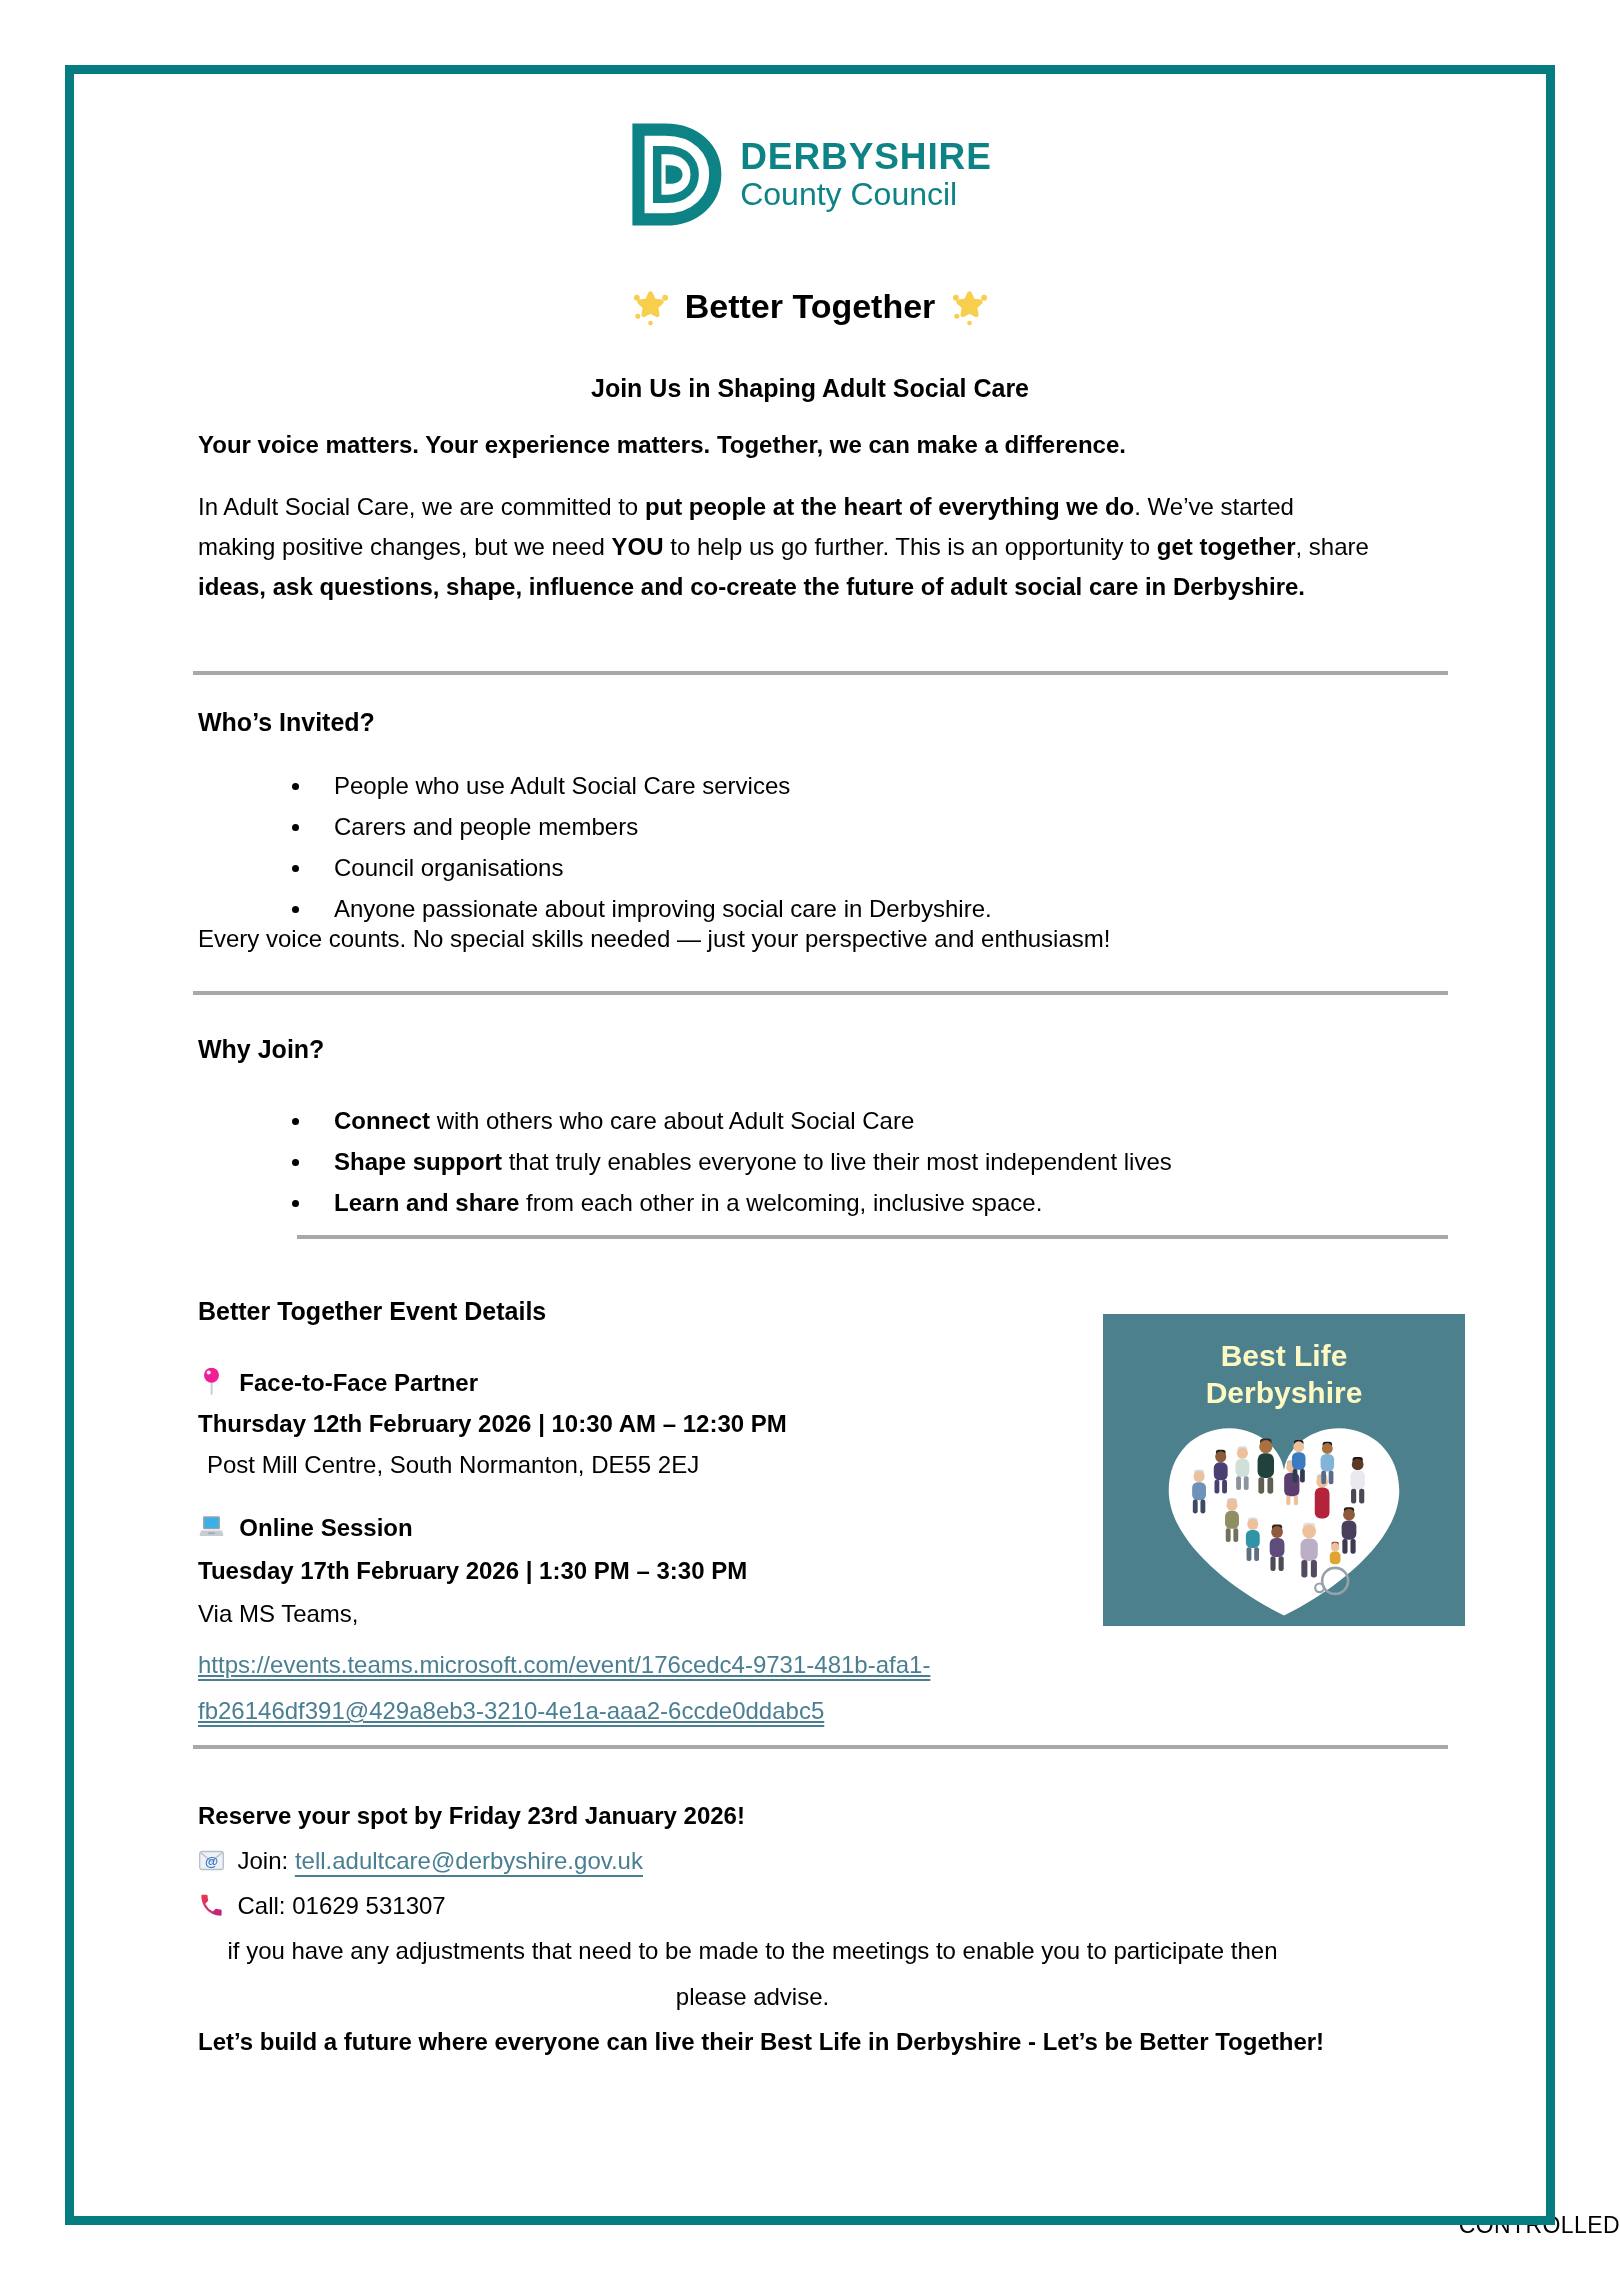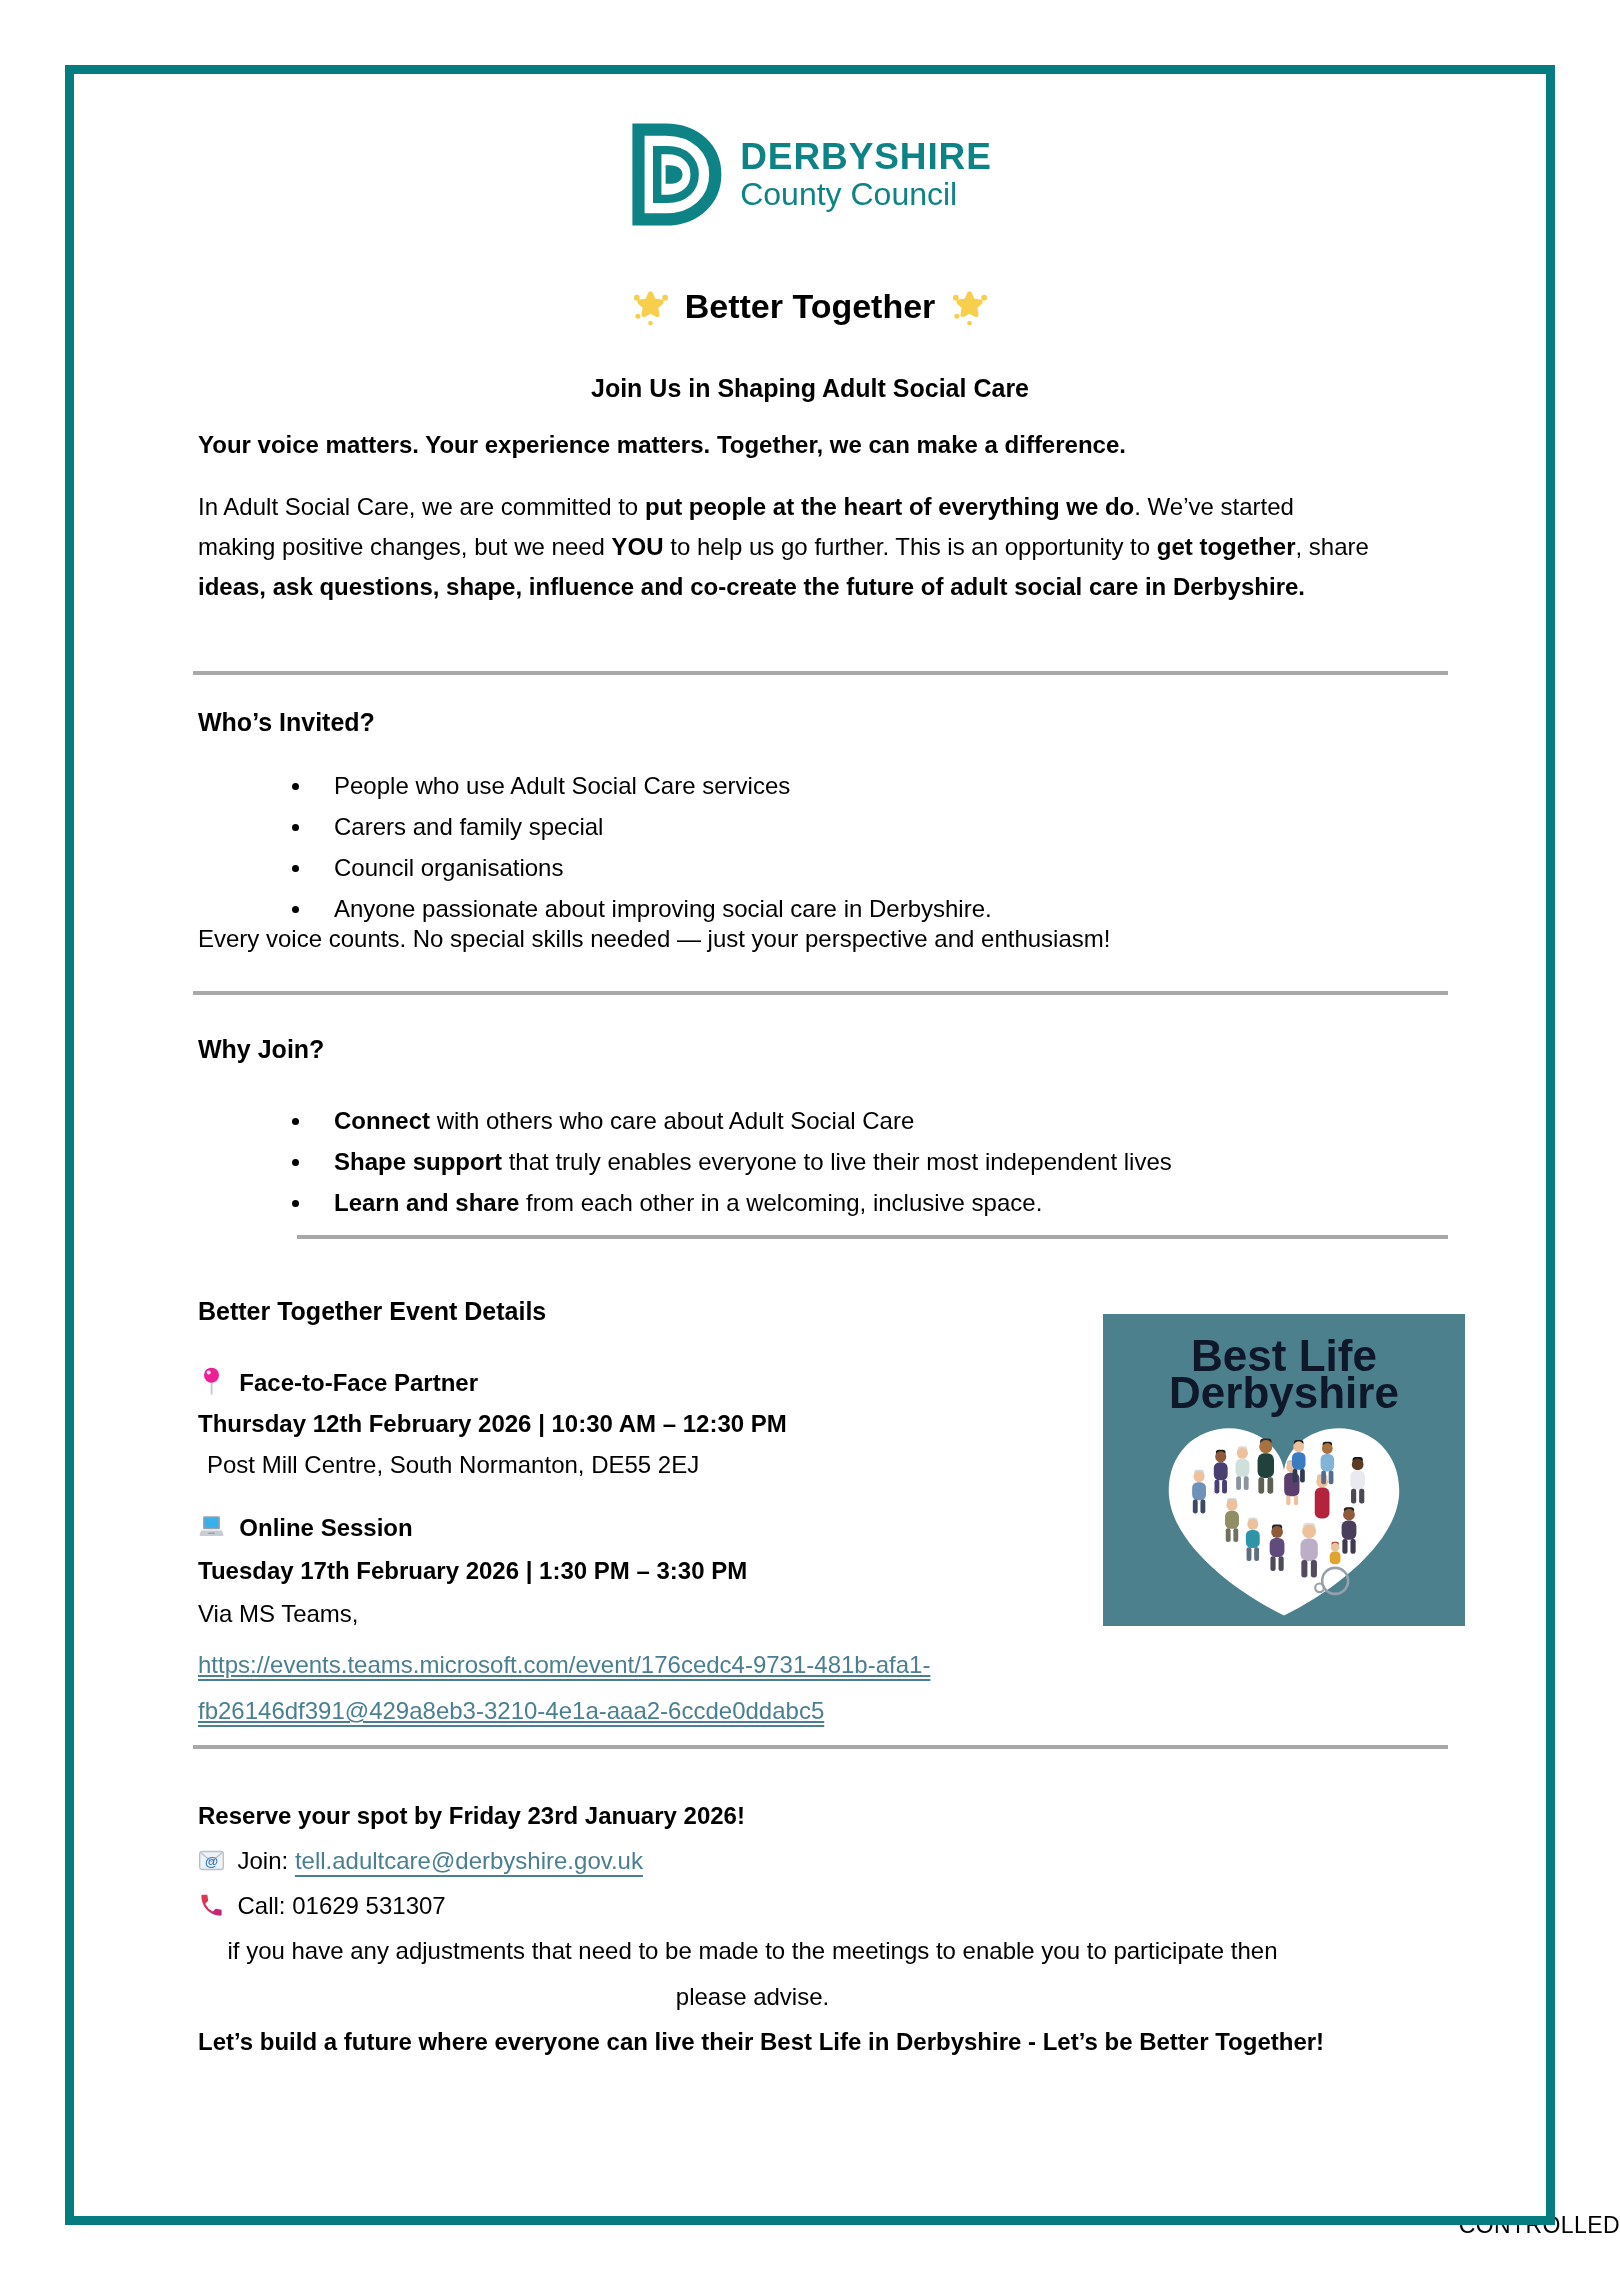--- a/index.html
+++ b/index.html
@@ -37,21 +37,21 @@
   .online-block .line{line-height:43px;}
   .teams-link{display:block;color:#4a7f92;font-size:24px;}
   .teams-link .lk{display:block;line-height:46px;text-decoration:underline;text-underline-offset:6.2px;text-decoration-thickness:1.8px;}
   .reserve-block .line{line-height:45px;}
   .reserve-block .icon24{width:27px;height:27px;vertical-align:-5.3px;margin-right:12.5px;}
   .elink{color:#4a7f92;text-decoration:underline;text-underline-offset:6.2px;text-decoration-thickness:1.8px;}
   .adjust{font-size:24px;line-height:46px;width:1109px;text-align:center;}
   .closing{font-size:24px;line-height:44px;width:1172px;font-weight:bold;}
   
   .bl-image{left:1103px;top:1314px;width:362px;height:312px;background:#4d808d;}
-  .bl-title{padding-top:23px;text-align:center;color:#0f172a;font-weight:bold;font-size:44px;line-height:37px;}
+  .bl-title{padding-top:23px;text-align:center;color:#fef9c3;font-weight:bold;font-size:30px;line-height:37px;}
   .bl-heart{display:block;margin:0 auto;width:362px;height:221px;}
   
   .controlled{top:2212px;left:0;width:100%;text-align:right;font-size:23px;letter-spacing:0.4px;z-index:1;}
 </style>
 </head>
 <body>
 
 <div class="page">
 
   <div class="abs logo">
@@ -87,21 +87,21 @@
   <div class="abs lead">Your voice matters. Your experience matters. Together, we can make a difference.</div>
   <div class="abs para">
     <span>In Adult Social Care, we are committed to </span><span class="b">put people at the heart of everything we do</span><span>. We’ve started making positive changes, but we need </span><span class="b">YOU</span><span> to help us go further. This is an opportunity to </span><span class="b">get together</span><span>, share </span><span class="b">ideas, ask questions, shape, influence and co-create the future of adult social care in Derbyshire.</span>
   </div>
 
   <div class="abs sep" style="top:671px;left:193px;width:1255px;"></div>
 
   <div class="abs h" style="top:708px;left:198px;">Who’s Invited?</div>
   <ul class="abs doc-ul" style="top:765px;left:198px;width:1248px;">
     <li><span>People who use Adult Social Care services</span></li>
-    <li><span>Carers and family special</span></li>
+    <li><span>Carers and people members</span></li>
     <li><span>Council organisations</span></li>
     <li><span>Anyone passionate about improving social care in Derbyshire.</span></li>
   </ul>
   <div class="abs note" style="top:925px;left:198px;">Every voice counts. No special skills needed — just your perspective and enthusiasm!</div>
 
   <div class="abs sep" style="top:991px;left:193px;width:1255px;"></div>
 
   <div class="abs h" style="top:1035px;left:198px;">Why Join?</div>
   <ul class="abs doc-ul" style="top:1100px;left:198px;width:1248px;">
     <li><span class="b">Connect</span><span> with others who care about Adult Social Care</span></li>

